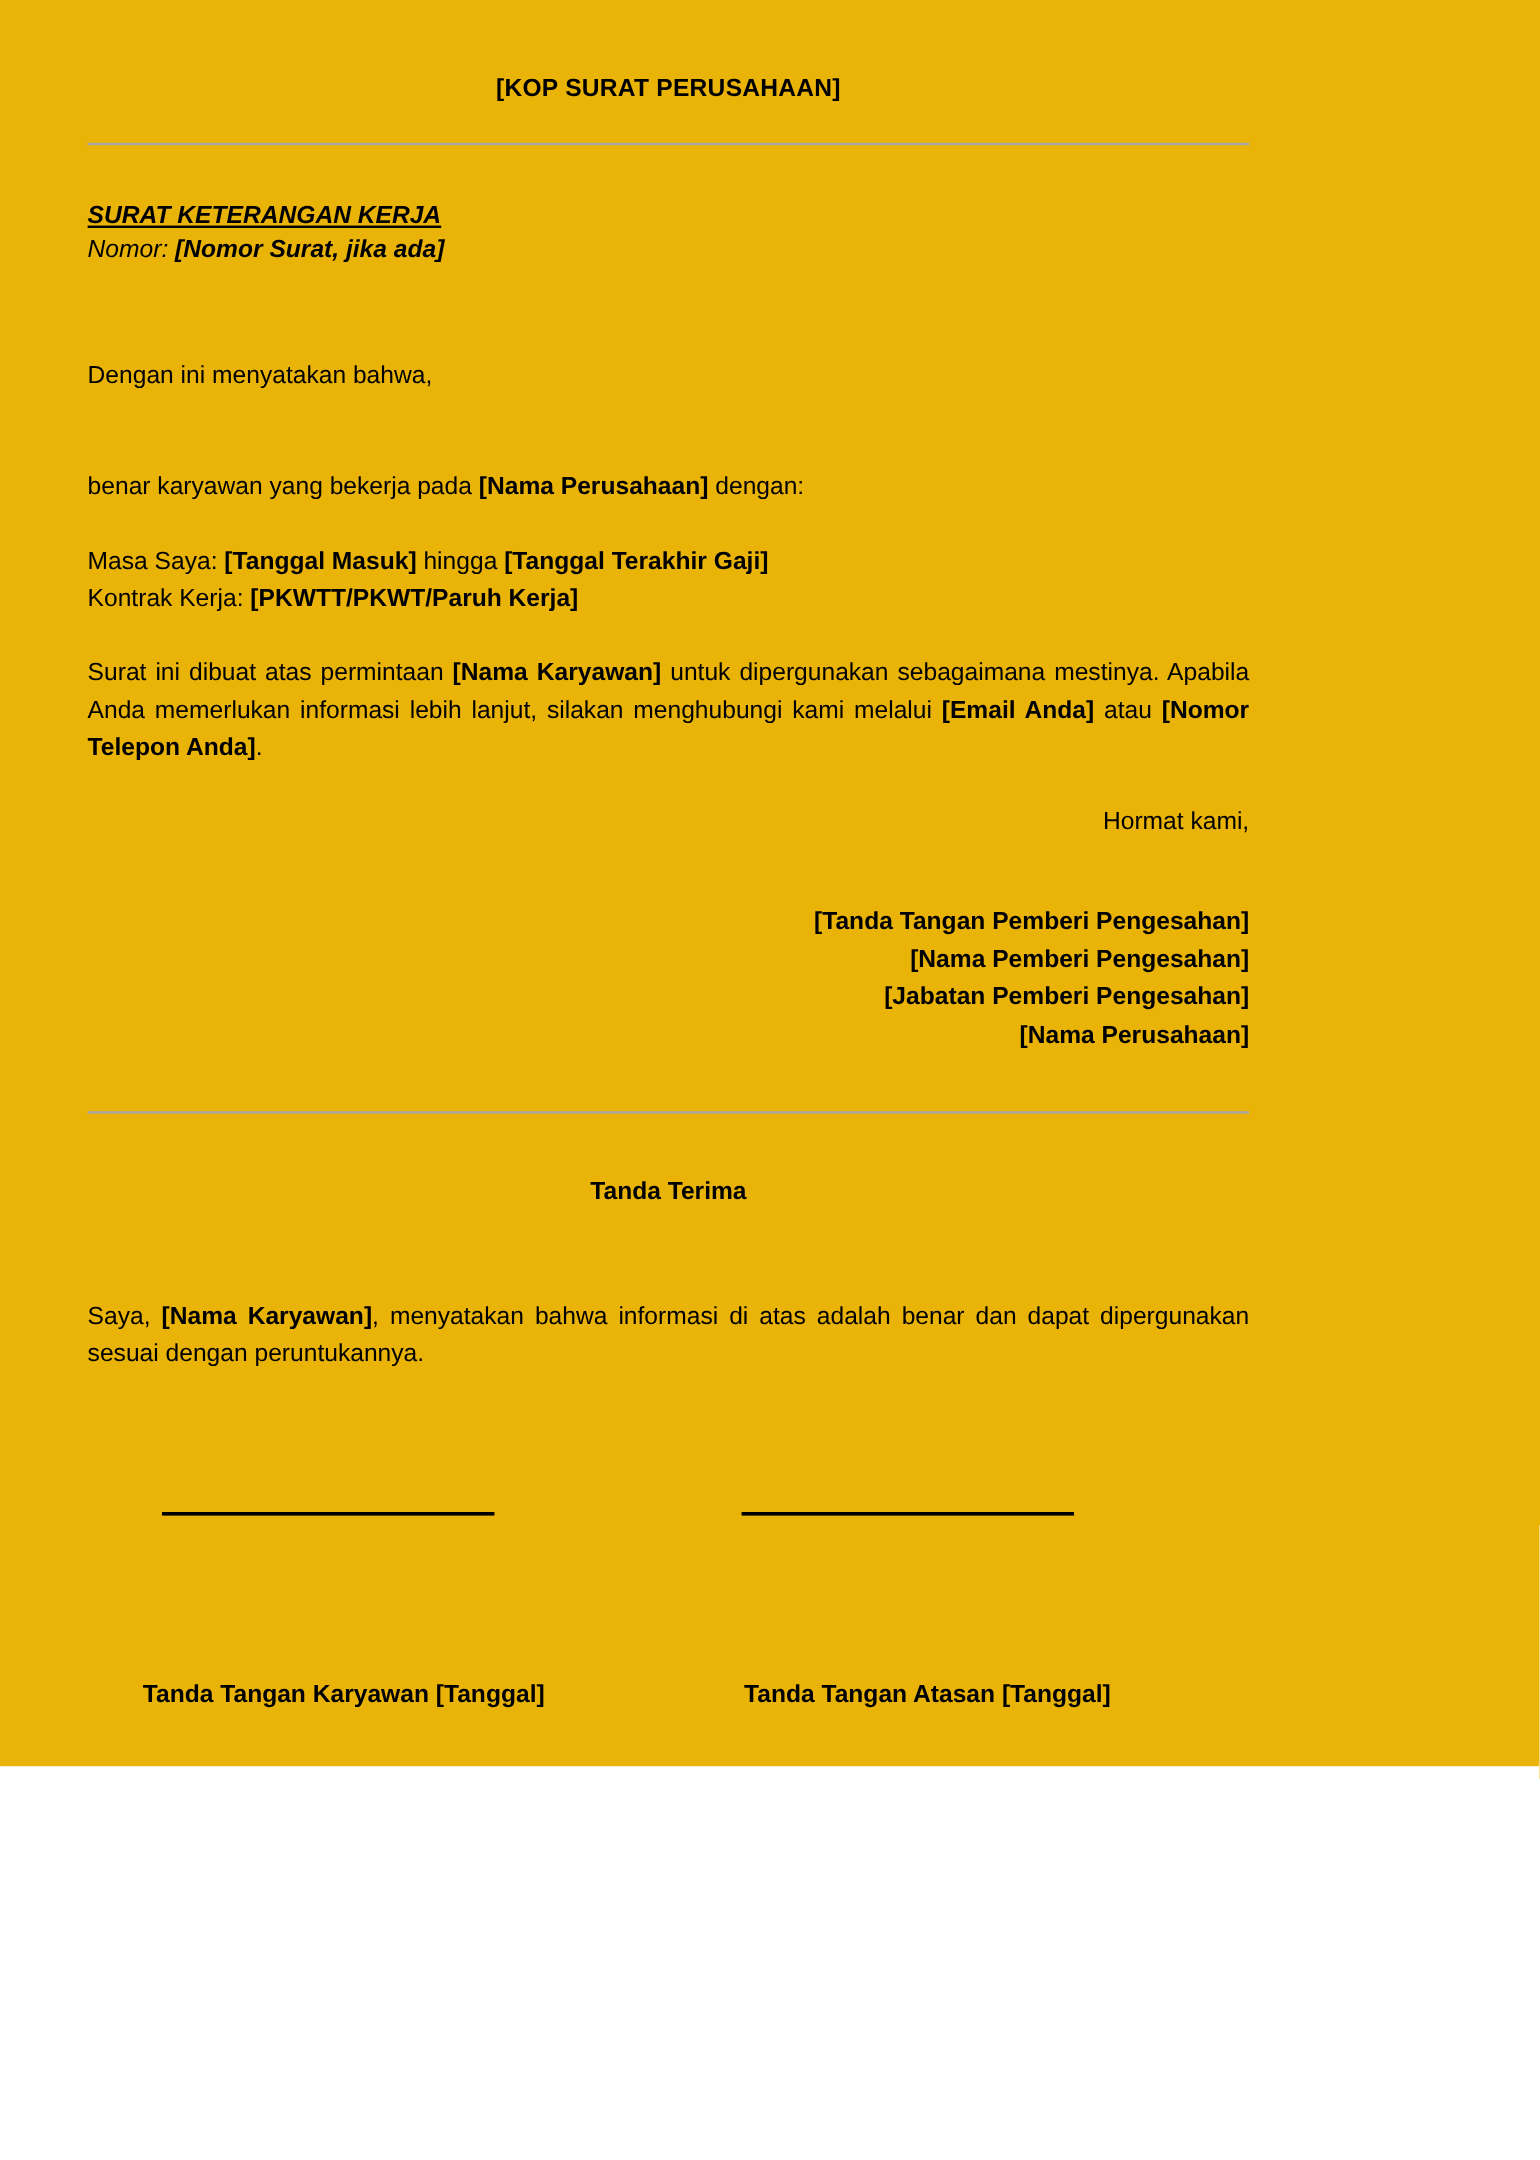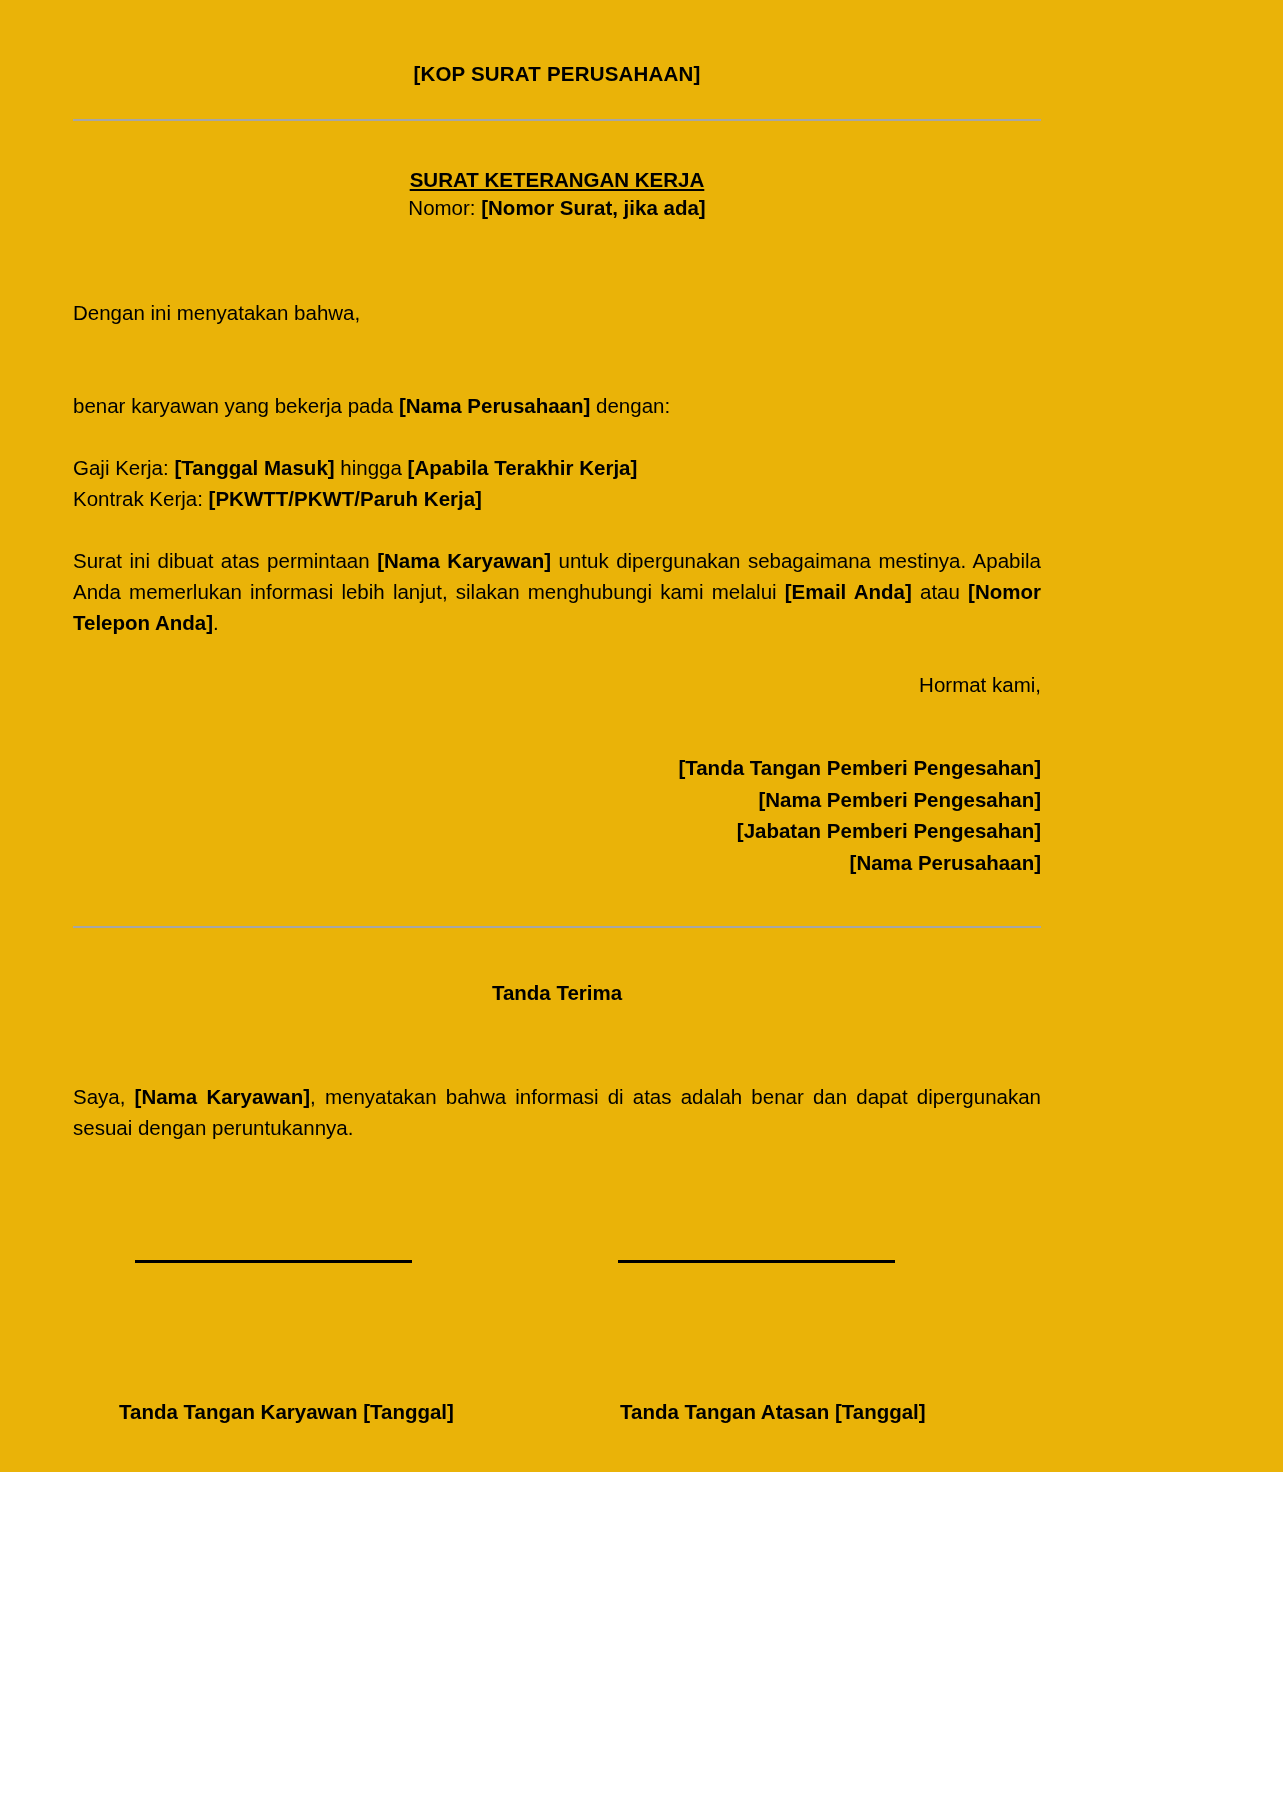--- a/index.html
+++ b/index.html
@@ -38,22 +38,22 @@
   }
   .rule-top {
     border: 0;
     border-top: 2px solid #a6a6a6;
     margin: 33px 0 0 0;
     width: 100%;
   }
 
   
   .doc-title-wrap {
-    text-align: center;
     margin-top: 47px;
+    font-style: italic;
   }
   .doc-title {
     font-weight: bold;
     font-size: 20.5px;
     text-decoration: underline;
     text-underline-offset: 2px;
   }
   .doc-number {
     font-size: 20.5px;
     margin-top: 4px;
@@ -170,21 +170,21 @@
       <div class="gap-md"></div>
 
       <p class="para">
         <span>benar karyawan yang bekerja pada </span><b>[Nama Perusahaan]</b><span> dengan:</span>
       </p>
 
       <div class="gap-md"></div>
 
       <div>
         <div class="para">
-          <span>Gaji Kerja: </span><b>[Tanggal Masuk]</b><span> hingga </span><b>[Apabila Terakhir Kerja]</b>
+          <span>Masa Saya: </span><b>[Tanggal Masuk]</b><span> hingga </span><b>[Tanggal Terakhir Gaji]</b>
         </div>
         <div class="para">
           <span>Kontrak Kerja: </span><b>[PKWTT/PKWT/Paruh Kerja]</b>
         </div>
       </div>
 
       <div class="gap-md"></div>
 
       <p class="para justify">
         <span>Surat ini dibuat atas permintaan </span><b>[Nama Karyawan]</b><span> untuk dipergunakan sebagaimana mestinya. Apabila Anda memerlukan informasi lebih lanjut, silakan menghubungi kami melalui </span><b>[Email Anda]</b><span> atau </span><b>[Nomor Telepon Anda]</b><span>.</span>

